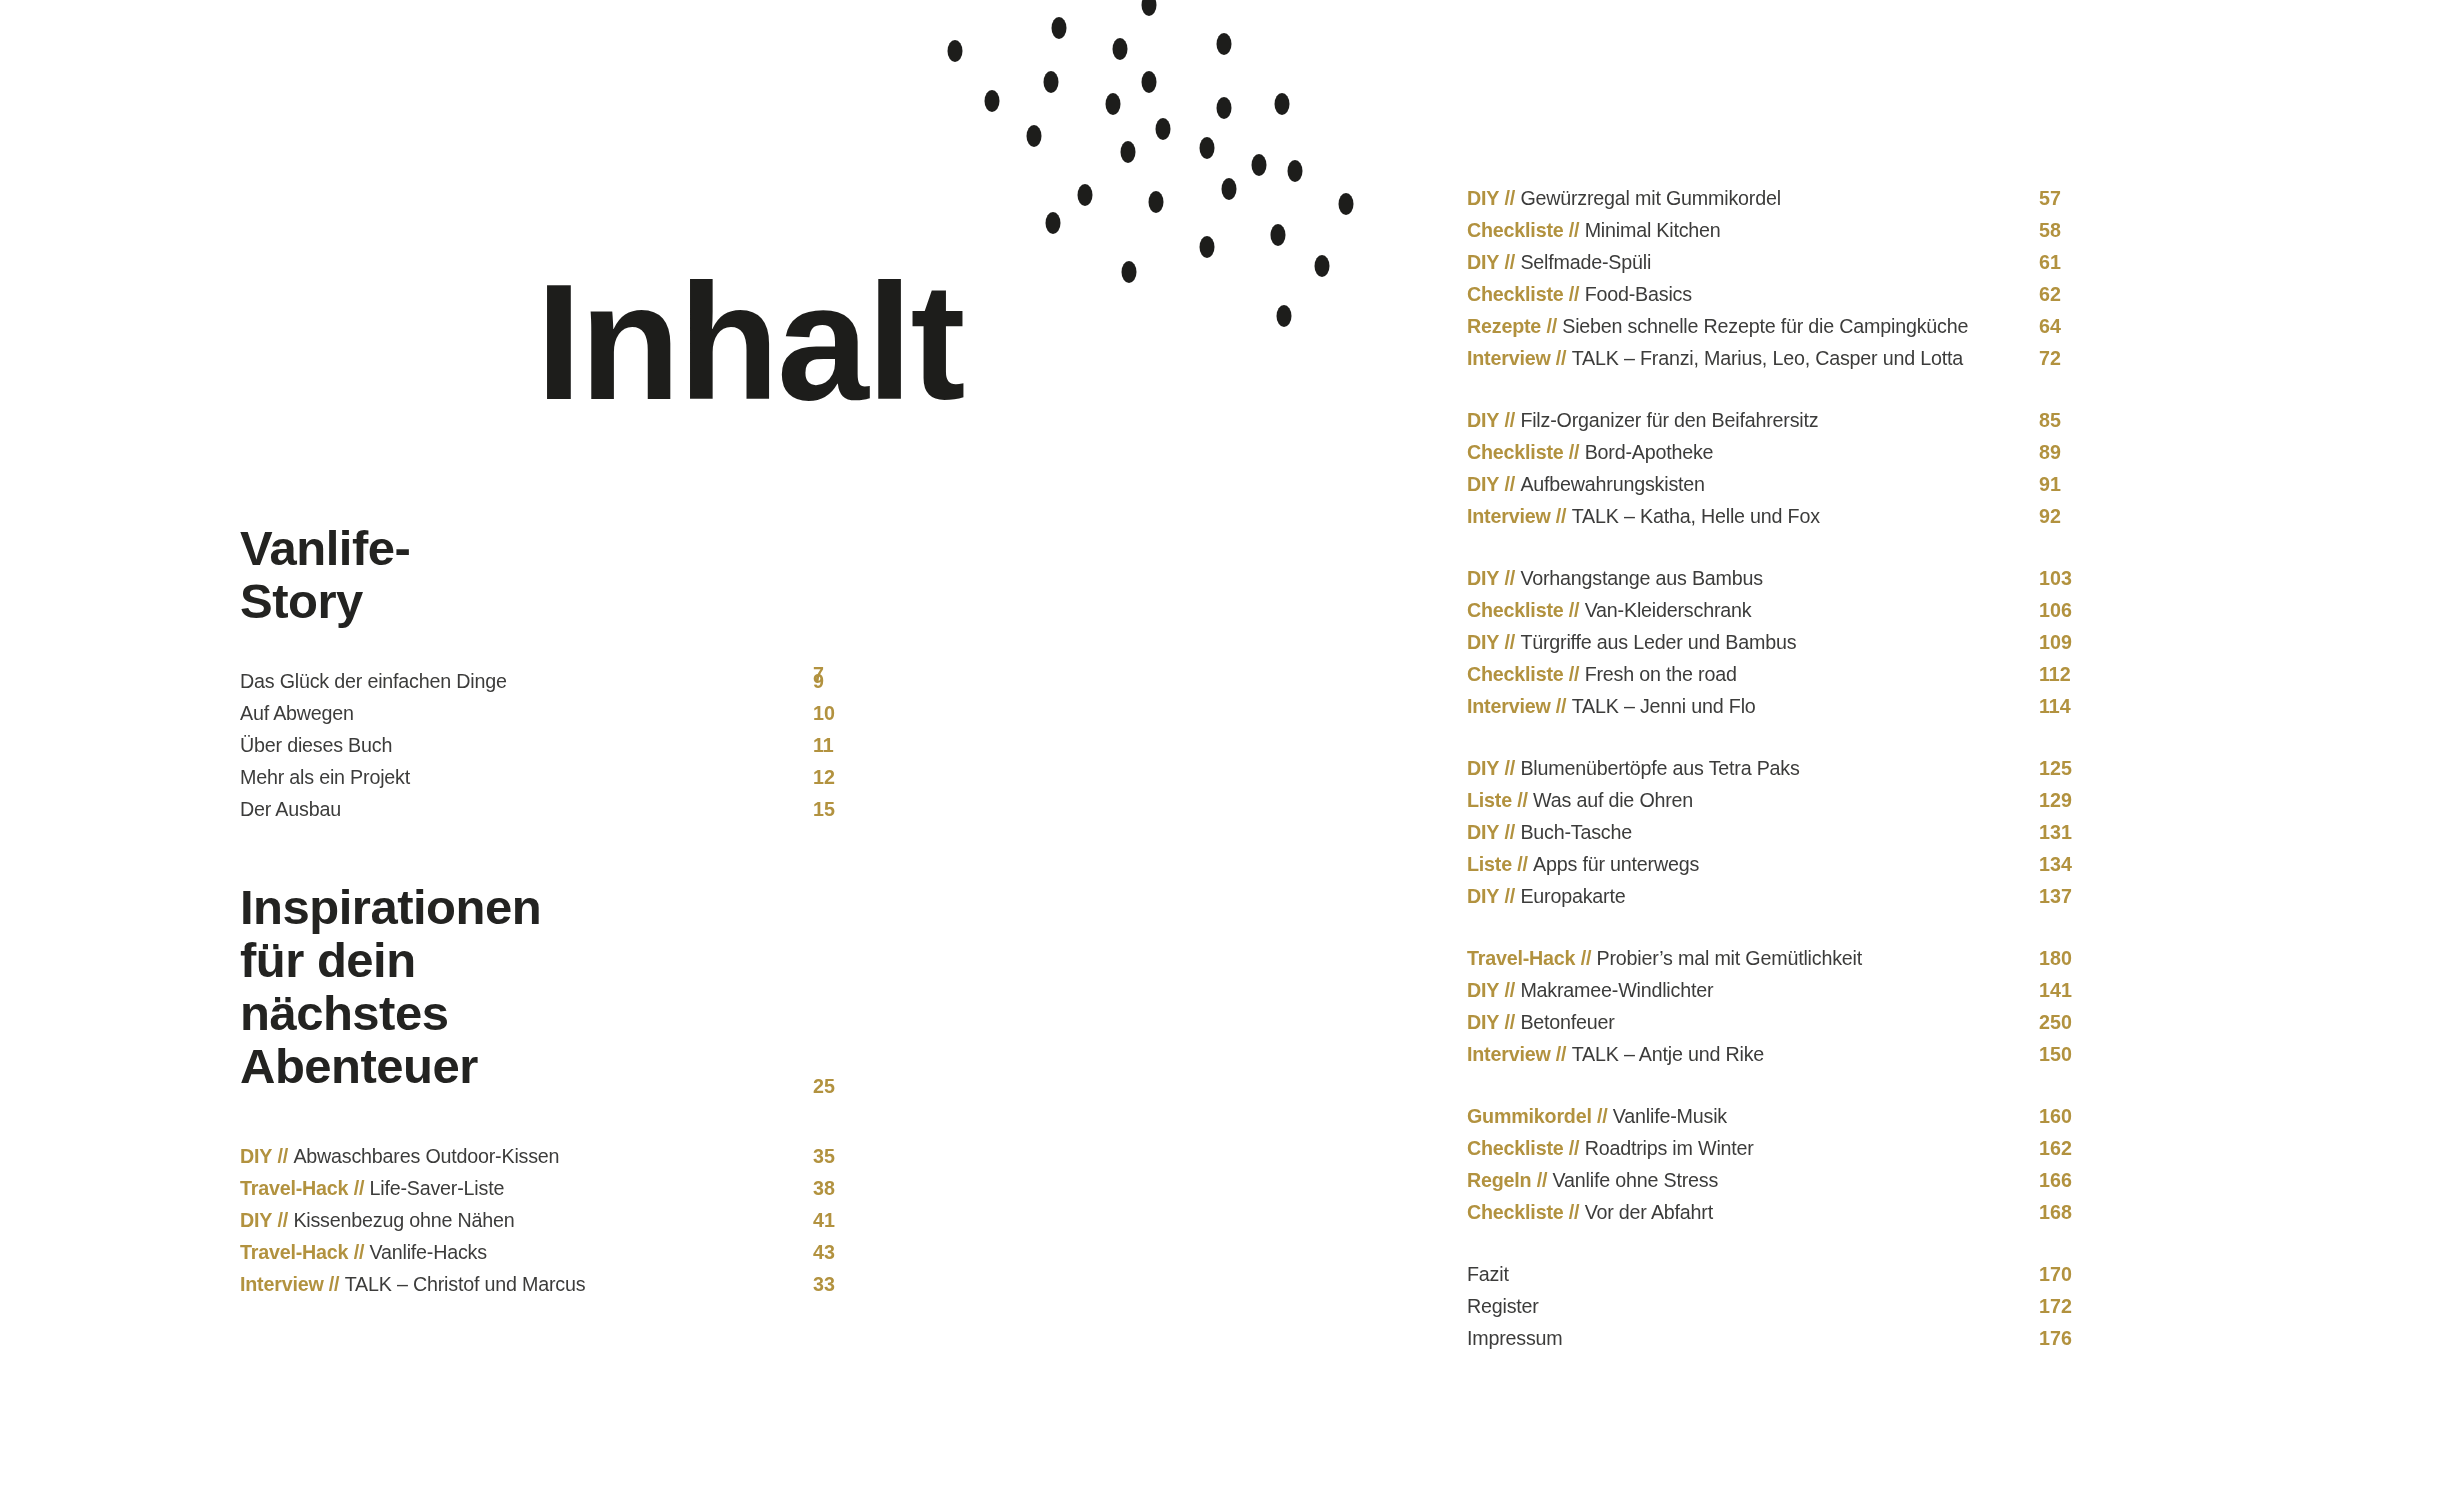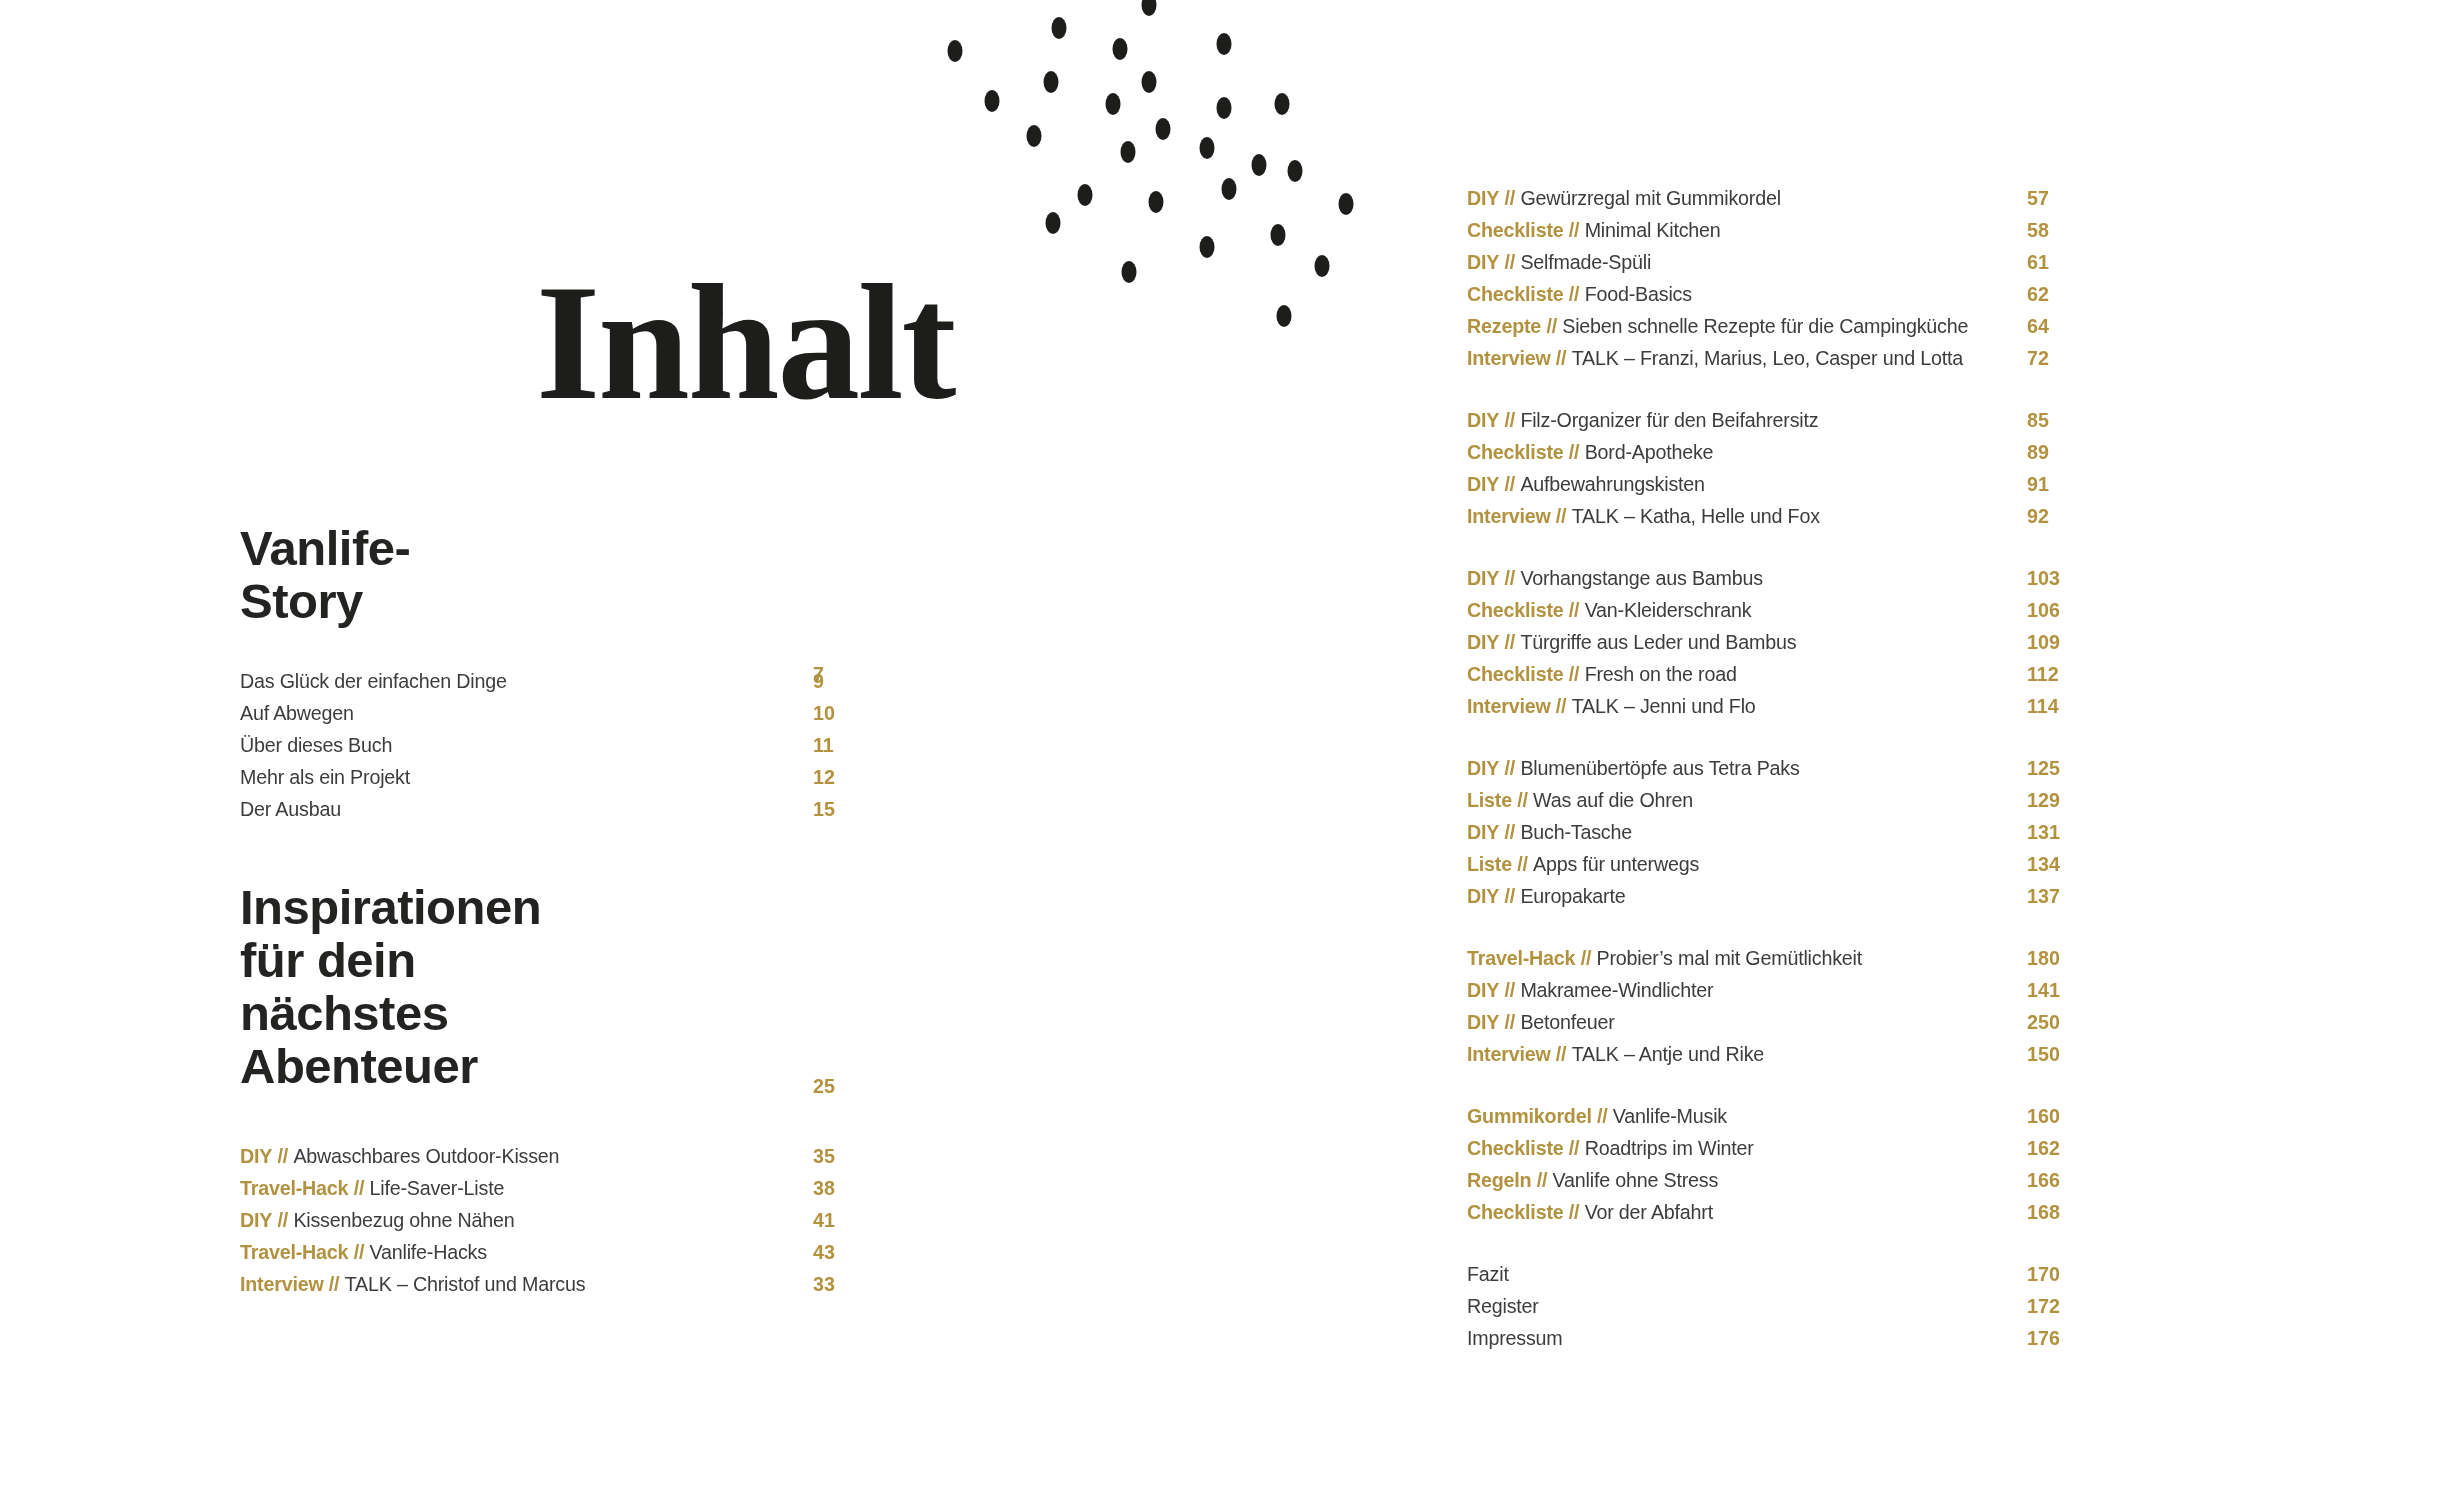--- a/index.html
+++ b/index.html
@@ -14,21 +14,21 @@
     background: #ffffff;
     overflow: hidden;
     font-family: "Liberation Sans", sans-serif;
   }
 
   
   .page-title {
     position: absolute;
     left: 536px;
     top: 149px;
-    font-family: Liberation Serif, serif;
+    font-family: Liberation Sans, sans-serif;
     font-weight: 700;
     font-size: 165px;
     line-height: 165px;
     color: #1d1d1b;
     letter-spacing: -2.1px;
     white-space: nowrap;
   }
 
   
   .dots {
@@ -88,21 +88,21 @@
   .num {
     position: absolute;
     top: 0;
     font-size: 19.7px;
     line-height: 32px;
     font-weight: 700;
     color: #b2923f;
     letter-spacing: 0;
   }
   .col-left  .num { left: 573px; }
-  .col-right .num { left: 560px; }
+  .col-right .num { left: 572px; }
 
   .secnum {
     position: absolute;
     font-size: 19.7px;
     line-height: 32px;
     font-weight: 700;
     color: #b2923f;
     left: 573px;
   }
 </style>

